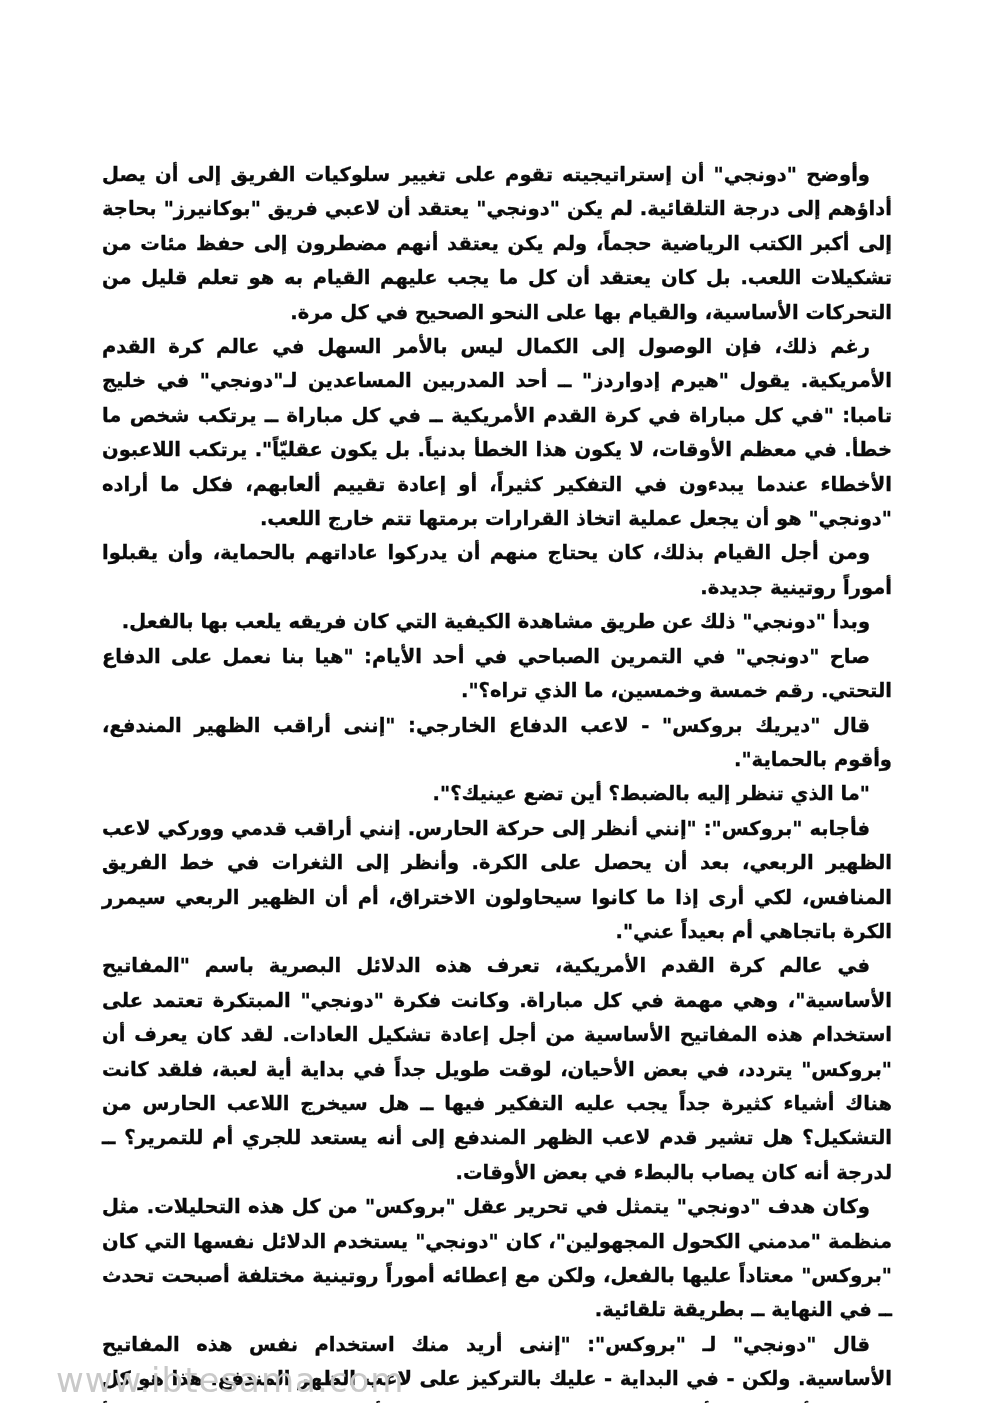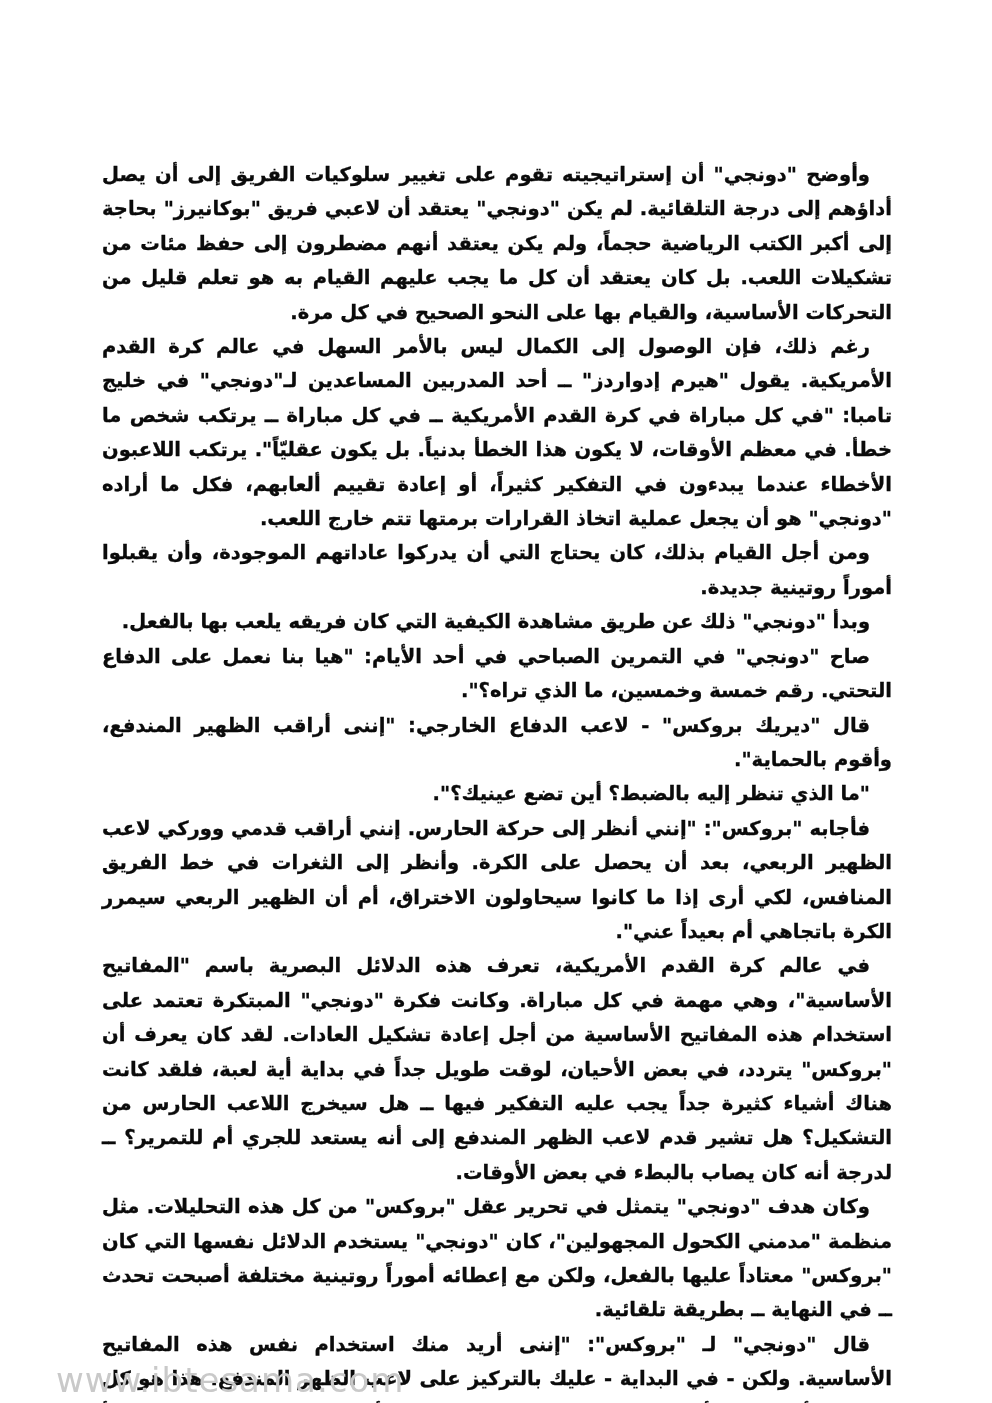--- a/index.html
+++ b/index.html
@@ -50,21 +50,21 @@
     text-align: center;
   }
 </style>
 </head>
 <body>
 
 <div class="page">
   <div class="text-block">
     <p>وأوضح "دونجي" أن إستراتيجيته تقوم على تغيير سلوكيات الفريق إلى أن يصل أداؤهم إلى درجة التلقائية. لم يكن "دونجي" يعتقد أن لاعبي فريق "بوكانيرز" بحاجة إلى أكبر الكتب الرياضية حجماً، ولم يكن يعتقد أنهم مضطرون إلى حفظ مئات من تشكيلات اللعب. بل كان يعتقد أن كل ما يجب عليهم القيام به هو تعلم قليل من التحركات الأساسية، والقيام بها على النحو الصحيح في كل مرة.</p>
     <p>رغم ذلك، فإن الوصول إلى الكمال ليس بالأمر السهل في عالم كرة القدم الأمريكية. يقول "هيرم إدواردز" ــ أحد المدربين المساعدين لـ"دونجي" في خليج تامبا: "في كل مباراة في كرة القدم الأمريكية ــ في كل مباراة ــ يرتكب شخص ما خطأ. في معظم الأوقات، لا يكون هذا الخطأ بدنياً. بل يكون عقليّاً". يرتكب اللاعبون الأخطاء عندما يبدءون في التفكير كثيراً، أو إعادة تقييم ألعابهم، فكل ما أراده "دونجي" هو أن يجعل عملية اتخاذ القرارات برمتها تتم خارج اللعب.</p>
-    <p>ومن أجل القيام بذلك، كان يحتاج التي أن يدركوا عاداتهم الموجودة، وأن يقبلوا أموراً روتينية جديدة.</p>
+    <p>ومن أجل القيام بذلك، كان يحتاج منهم أن يدركوا عاداتهم بالحماية، وأن يقبلوا أموراً روتينية جديدة.</p>
     <p>وبدأ "دونجي" ذلك عن طريق مشاهدة الكيفية التي كان فريقه يلعب بها بالفعل.</p>
     <p>صاح "دونجي" في التمرين الصباحي في أحد الأيام: "هيا بنا نعمل على الدفاع التحتي. رقم خمسة وخمسين، ما الذي تراه؟".</p>
     <p>قال "ديريك بروكس" - لاعب الدفاع الخارجي: "إننى أراقب الظهير المندفع، وأقوم بالحماية".</p>
     <p>"ما الذي تنظر إليه بالضبط؟ أين تضع عينيك؟".</p>
     <p>فأجابه "بروكس": "إنني أنظر إلى حركة الحارس. إنني أراقب قدمي ووركي لاعب الظهير الربعي، بعد أن يحصل على الكرة. وأنظر إلى الثغرات في خط الفريق المنافس، لكي أرى إذا ما كانوا سيحاولون الاختراق، أم أن الظهير الربعي سيمرر الكرة باتجاهي أم بعيداً عني".</p>
     <p>في عالم كرة القدم الأمريكية، تعرف هذه الدلائل البصرية باسم "المفاتيح الأساسية"، وهي مهمة في كل مباراة. وكانت فكرة "دونجي" المبتكرة تعتمد على استخدام هذه المفاتيح الأساسية من أجل إعادة تشكيل العادات. لقد كان يعرف أن "بروكس" يتردد، في بعض الأحيان، لوقت طويل جداً في بداية أية لعبة، فلقد كانت هناك أشياء كثيرة جداً يجب عليه التفكير فيها ــ هل سيخرج اللاعب الحارس من التشكيل؟ هل تشير قدم لاعب الظهر المندفع إلى أنه يستعد للجري أم للتمرير؟ ــ لدرجة أنه كان يصاب بالبطء في بعض الأوقات.</p>
     <p>وكان هدف "دونجي" يتمثل في تحرير عقل "بروكس" من كل هذه التحليلات. مثل منظمة "مدمني الكحول المجهولين"، كان "دونجي" يستخدم الدلائل نفسها التي كان "بروكس" معتاداً عليها بالفعل، ولكن مع إعطائه أموراً روتينية مختلفة أصبحت تحدث ــ في النهاية ــ بطريقة تلقائية.</p>
     <p>قال "دونجي" لـ "بروكس": "إننى أريد منك استخدام نفس هذه المفاتيح الأساسية. ولكن - في البداية - عليك بالتركيز على لاعب الظهر المندفع. هذا هو كل ما في الأمر. عليك أن تقوم بذلك دون تفكير. فحالما تأخذ موقعك في الملعب، فابدأ بالبحث عن لاعب الظهير الربعي".</p>
 
   </div>

